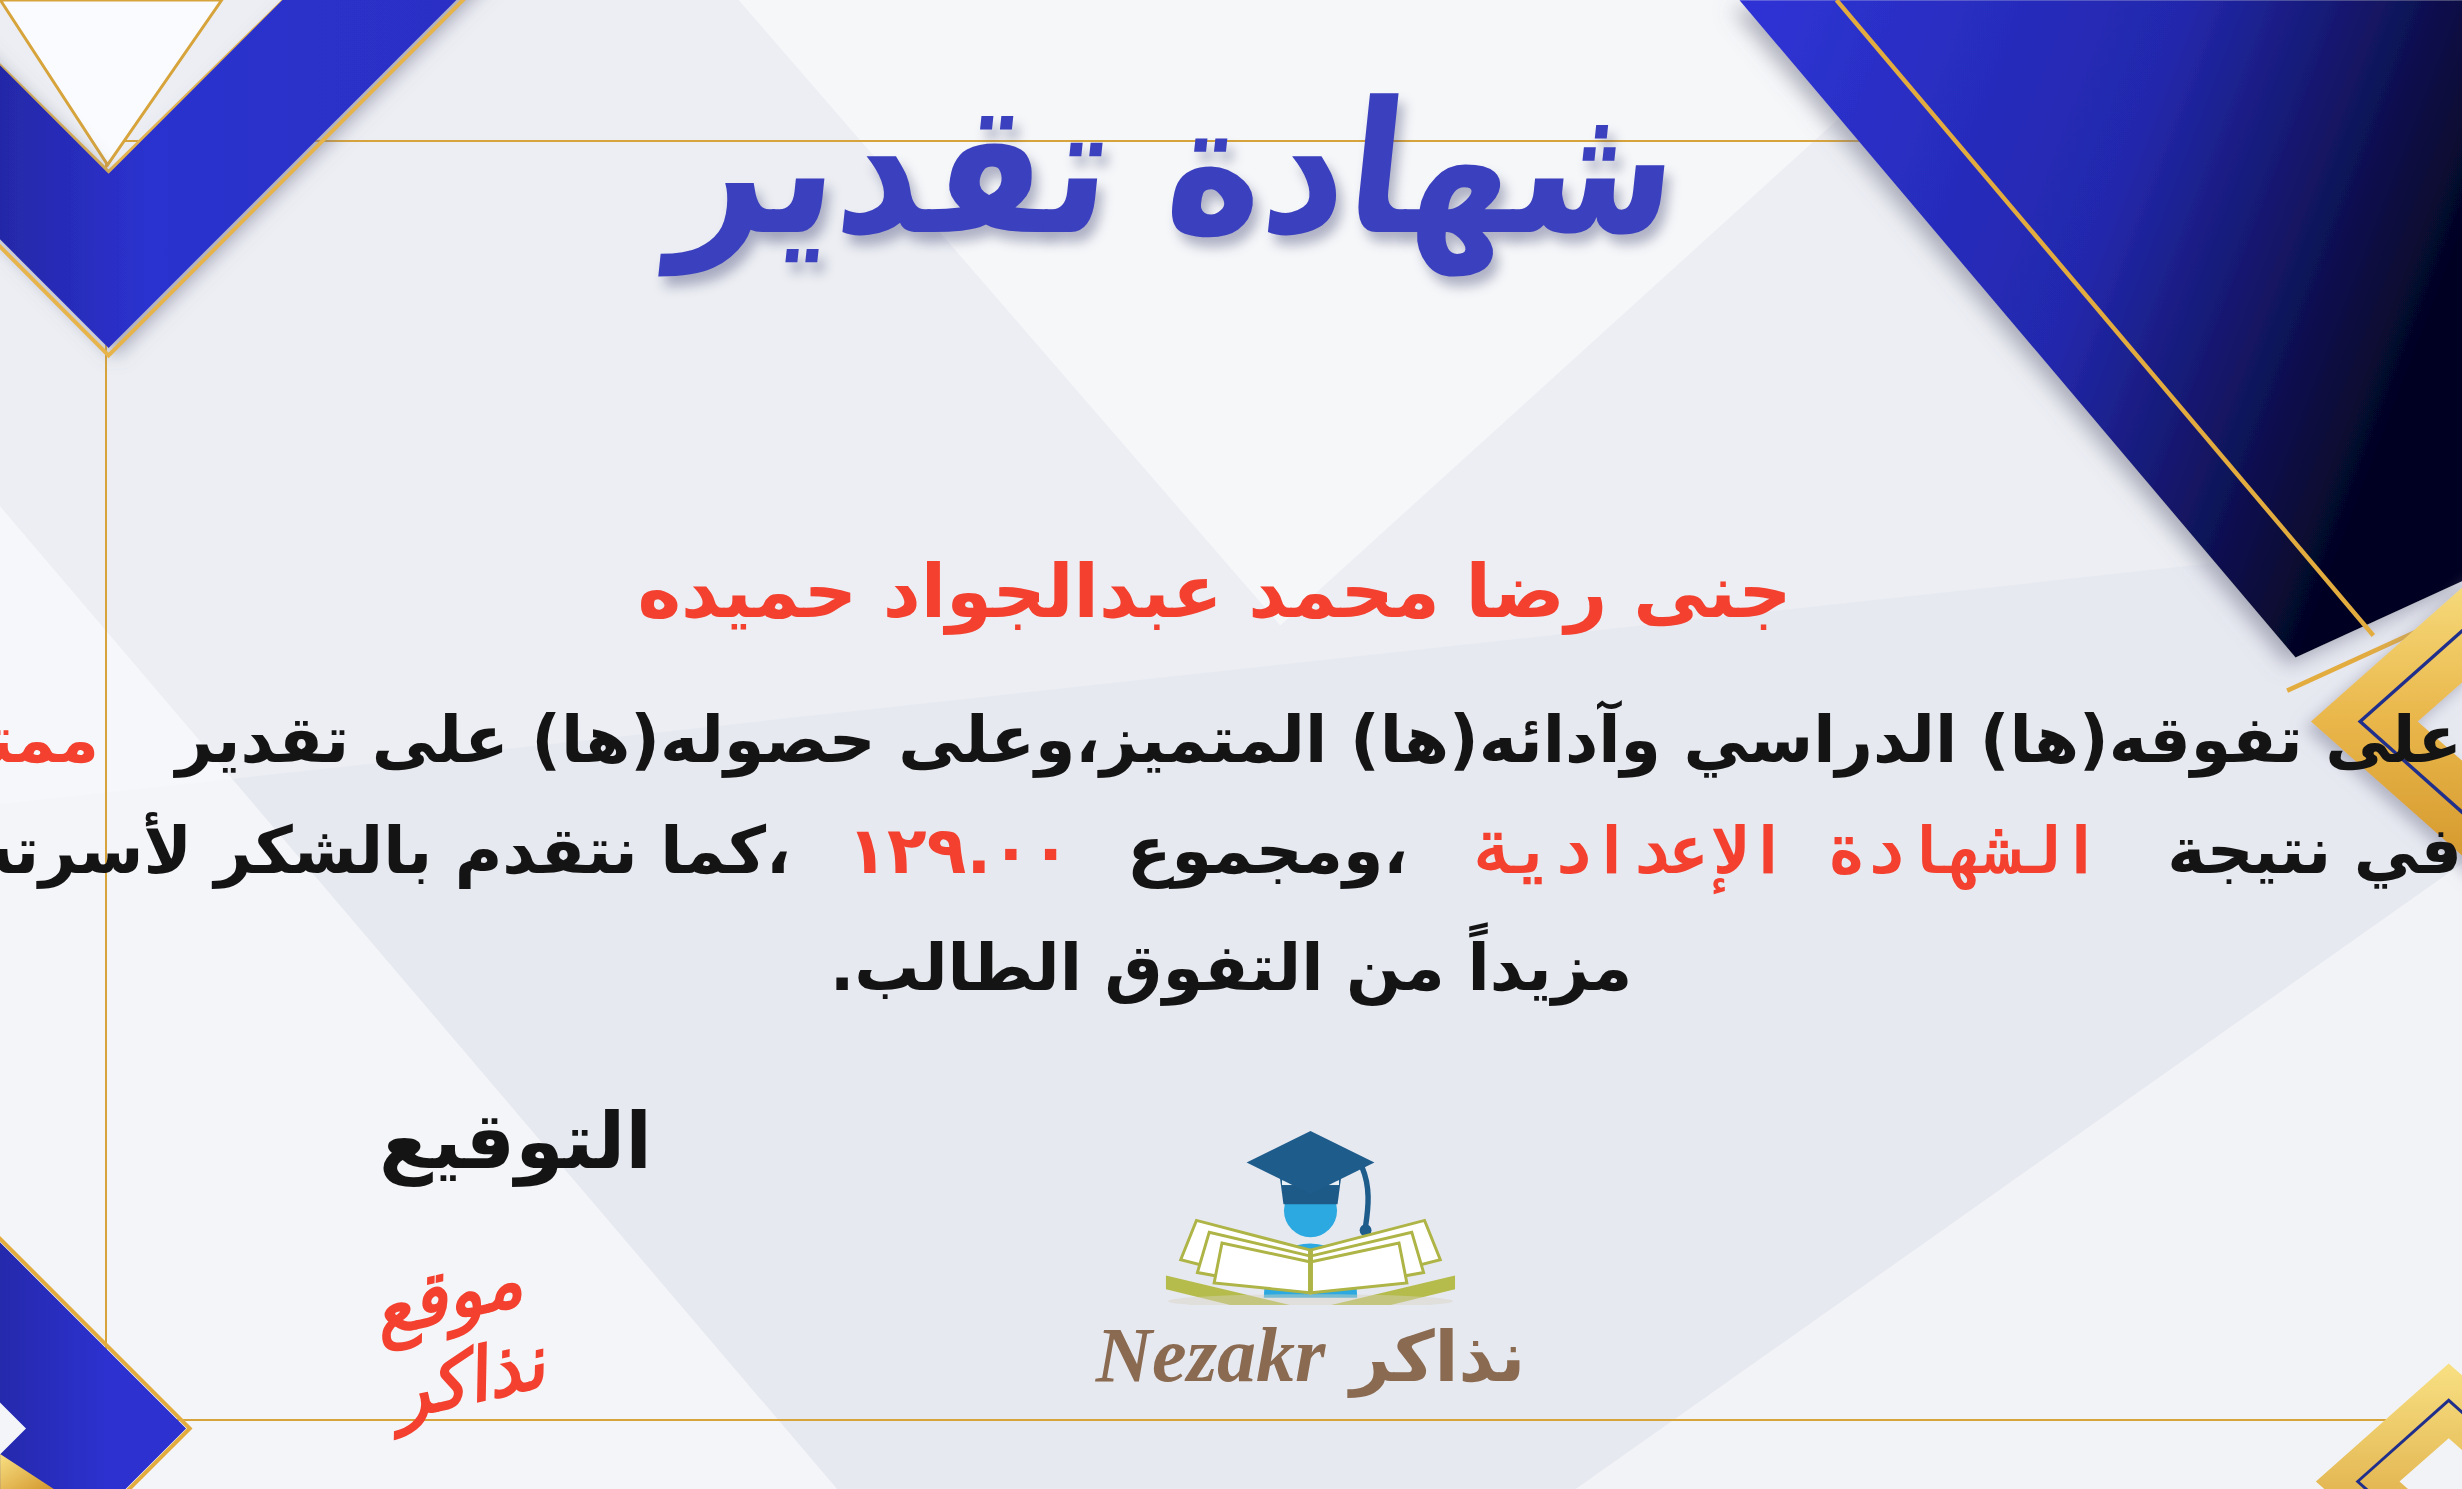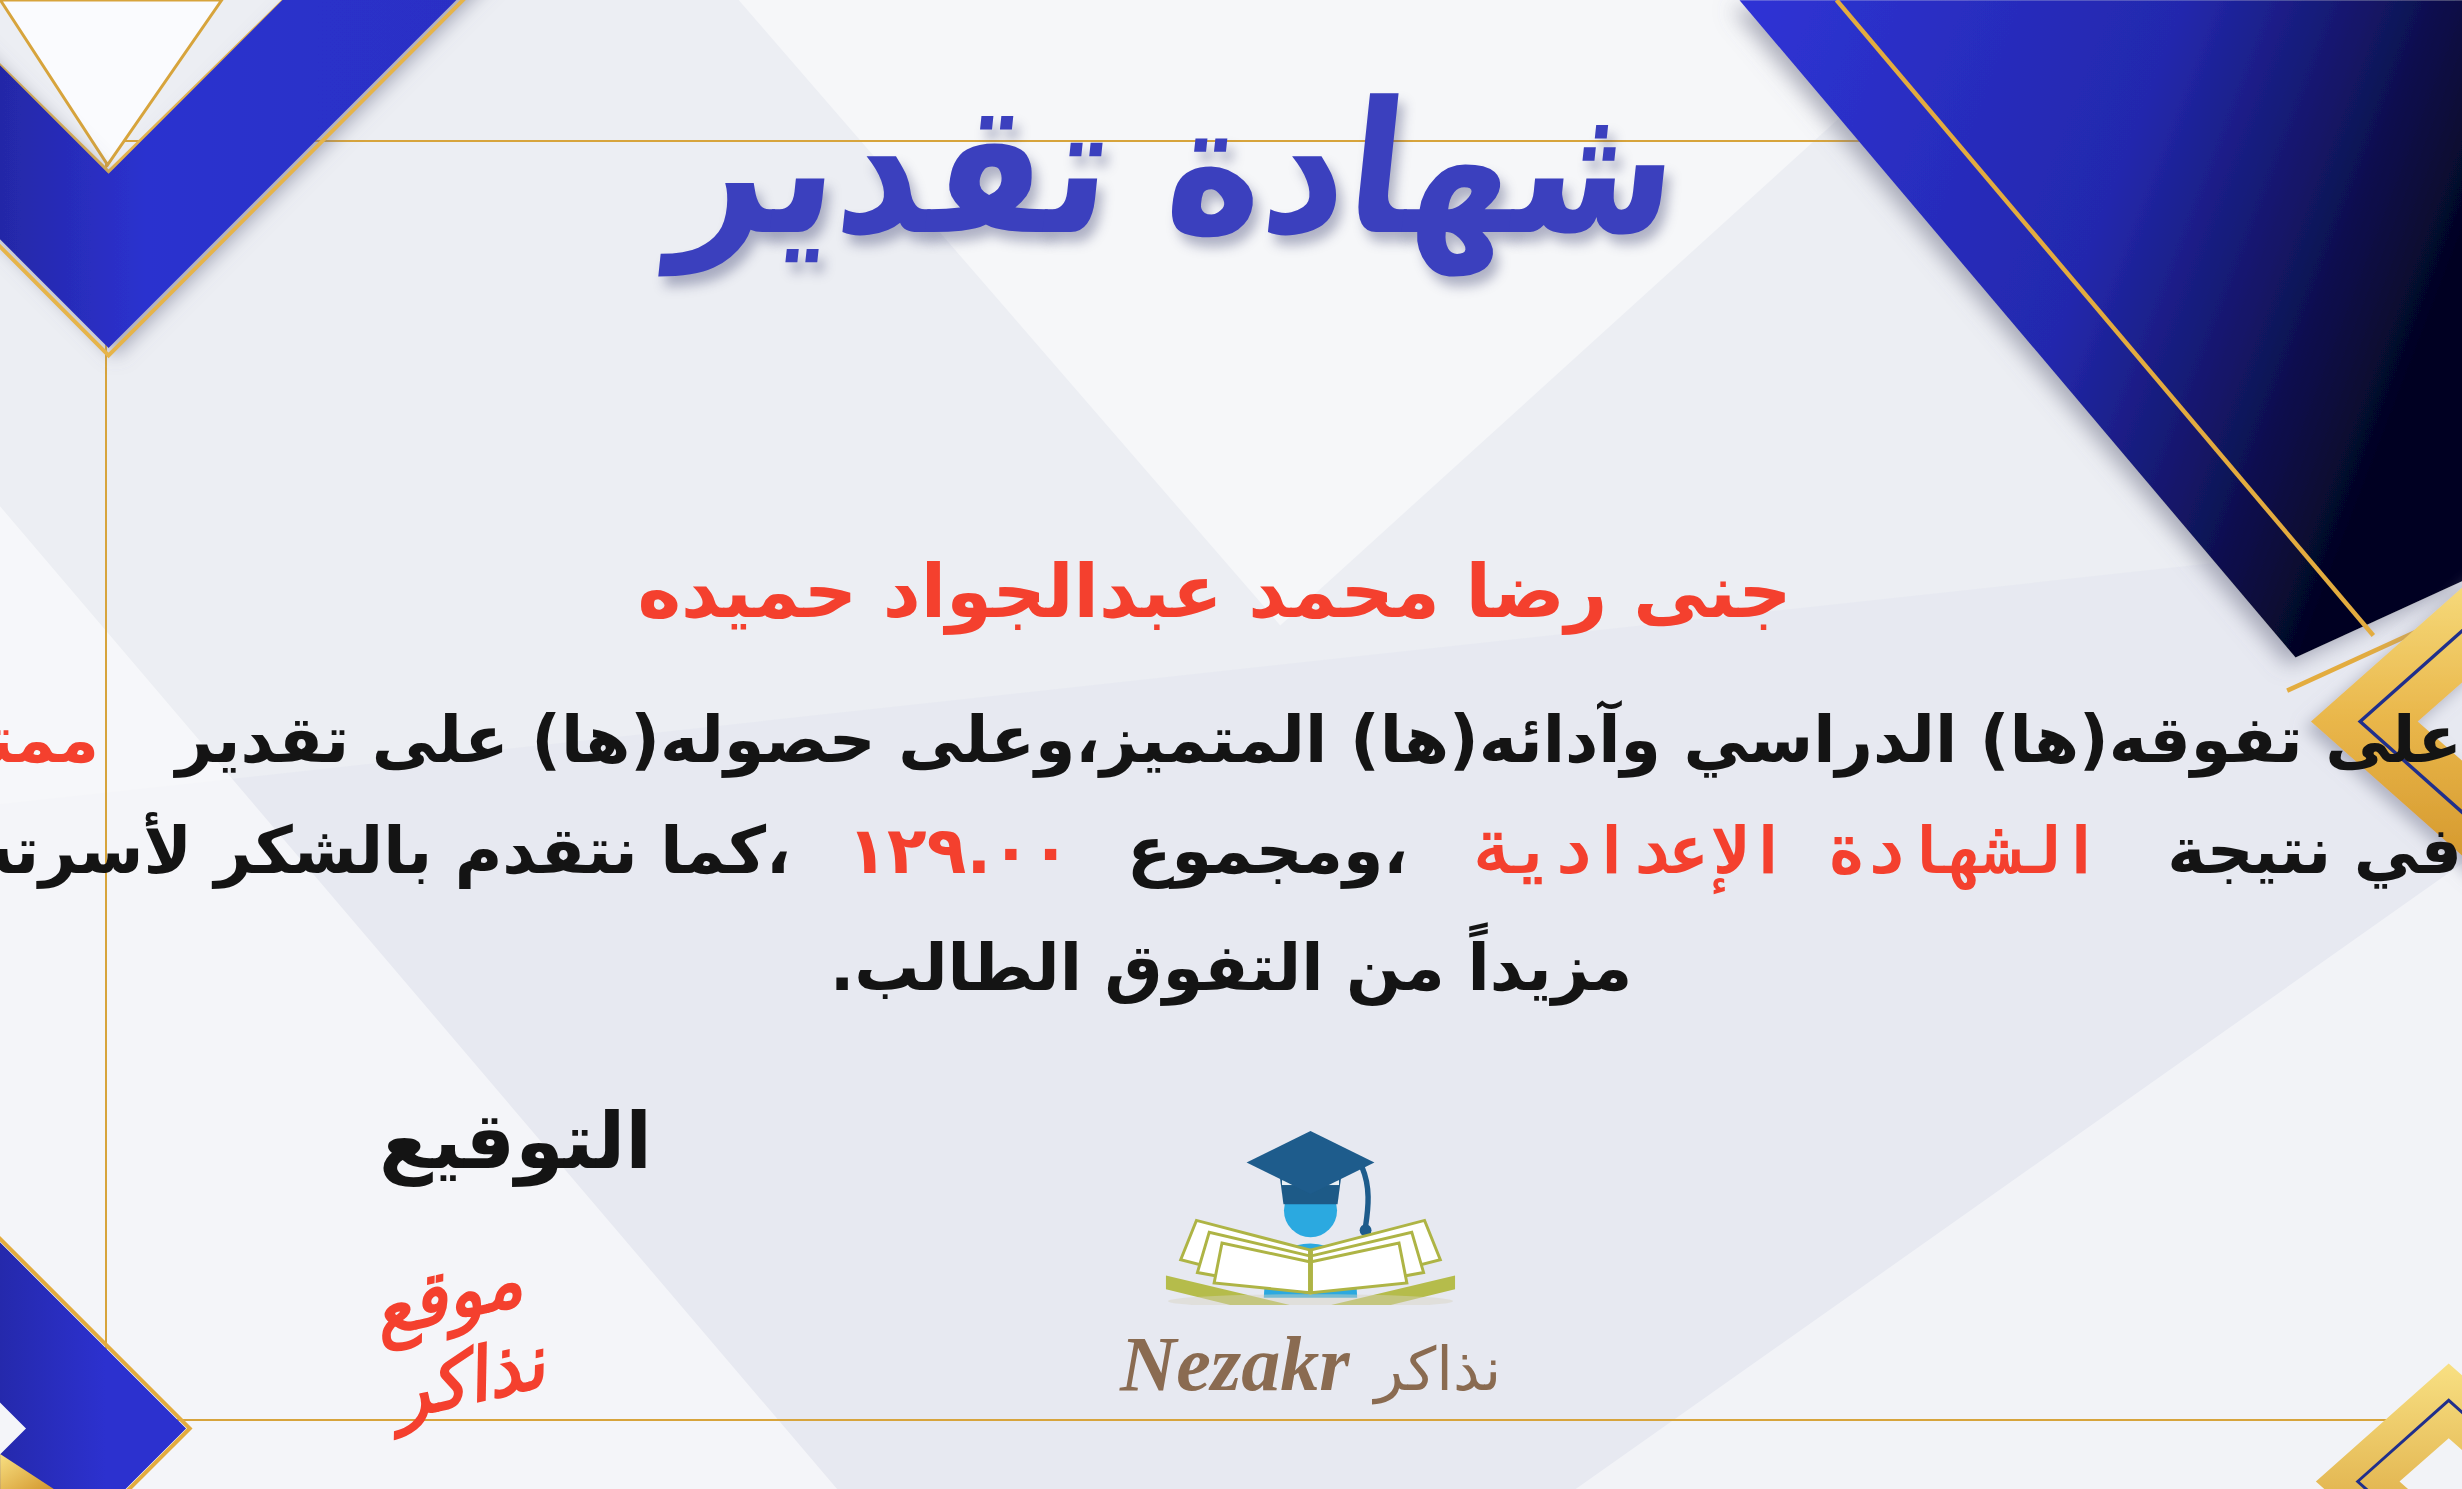--- a/index.html
+++ b/index.html
@@ -82,31 +82,31 @@
     color:#f4402e; direction:rtl;
     transform:rotate(-13deg);
   }
 
   
   .logo{
     position:absolute; left:1133px; top:1128px; width:355px;
     text-align:center;
   }
   .logo-text{
-    margin-top:12px;
+    margin-top:3px;
     display:flex; justify-content:center; align-items:baseline; gap:25px;
     color:#8a6b51; direction:ltr;
   }
   .logo-text .latin{
     font-family:"Liberation Serif", serif;
     font-style:italic; font-weight:bold; font-size:78px;
   }
   .logo-text .arabic{
     font-family:"DejaVu Sans", sans-serif;
-    font-weight:normal; font-size:60px;
+    font-weight:bold; font-size:70px;
   }
 </style>
 </head>
 <body>
 
 <div class="page">
 
   <div class="facet facet-1"></div>
   <div class="facet facet-2"></div>
   <div class="facet facet-3"></div>

